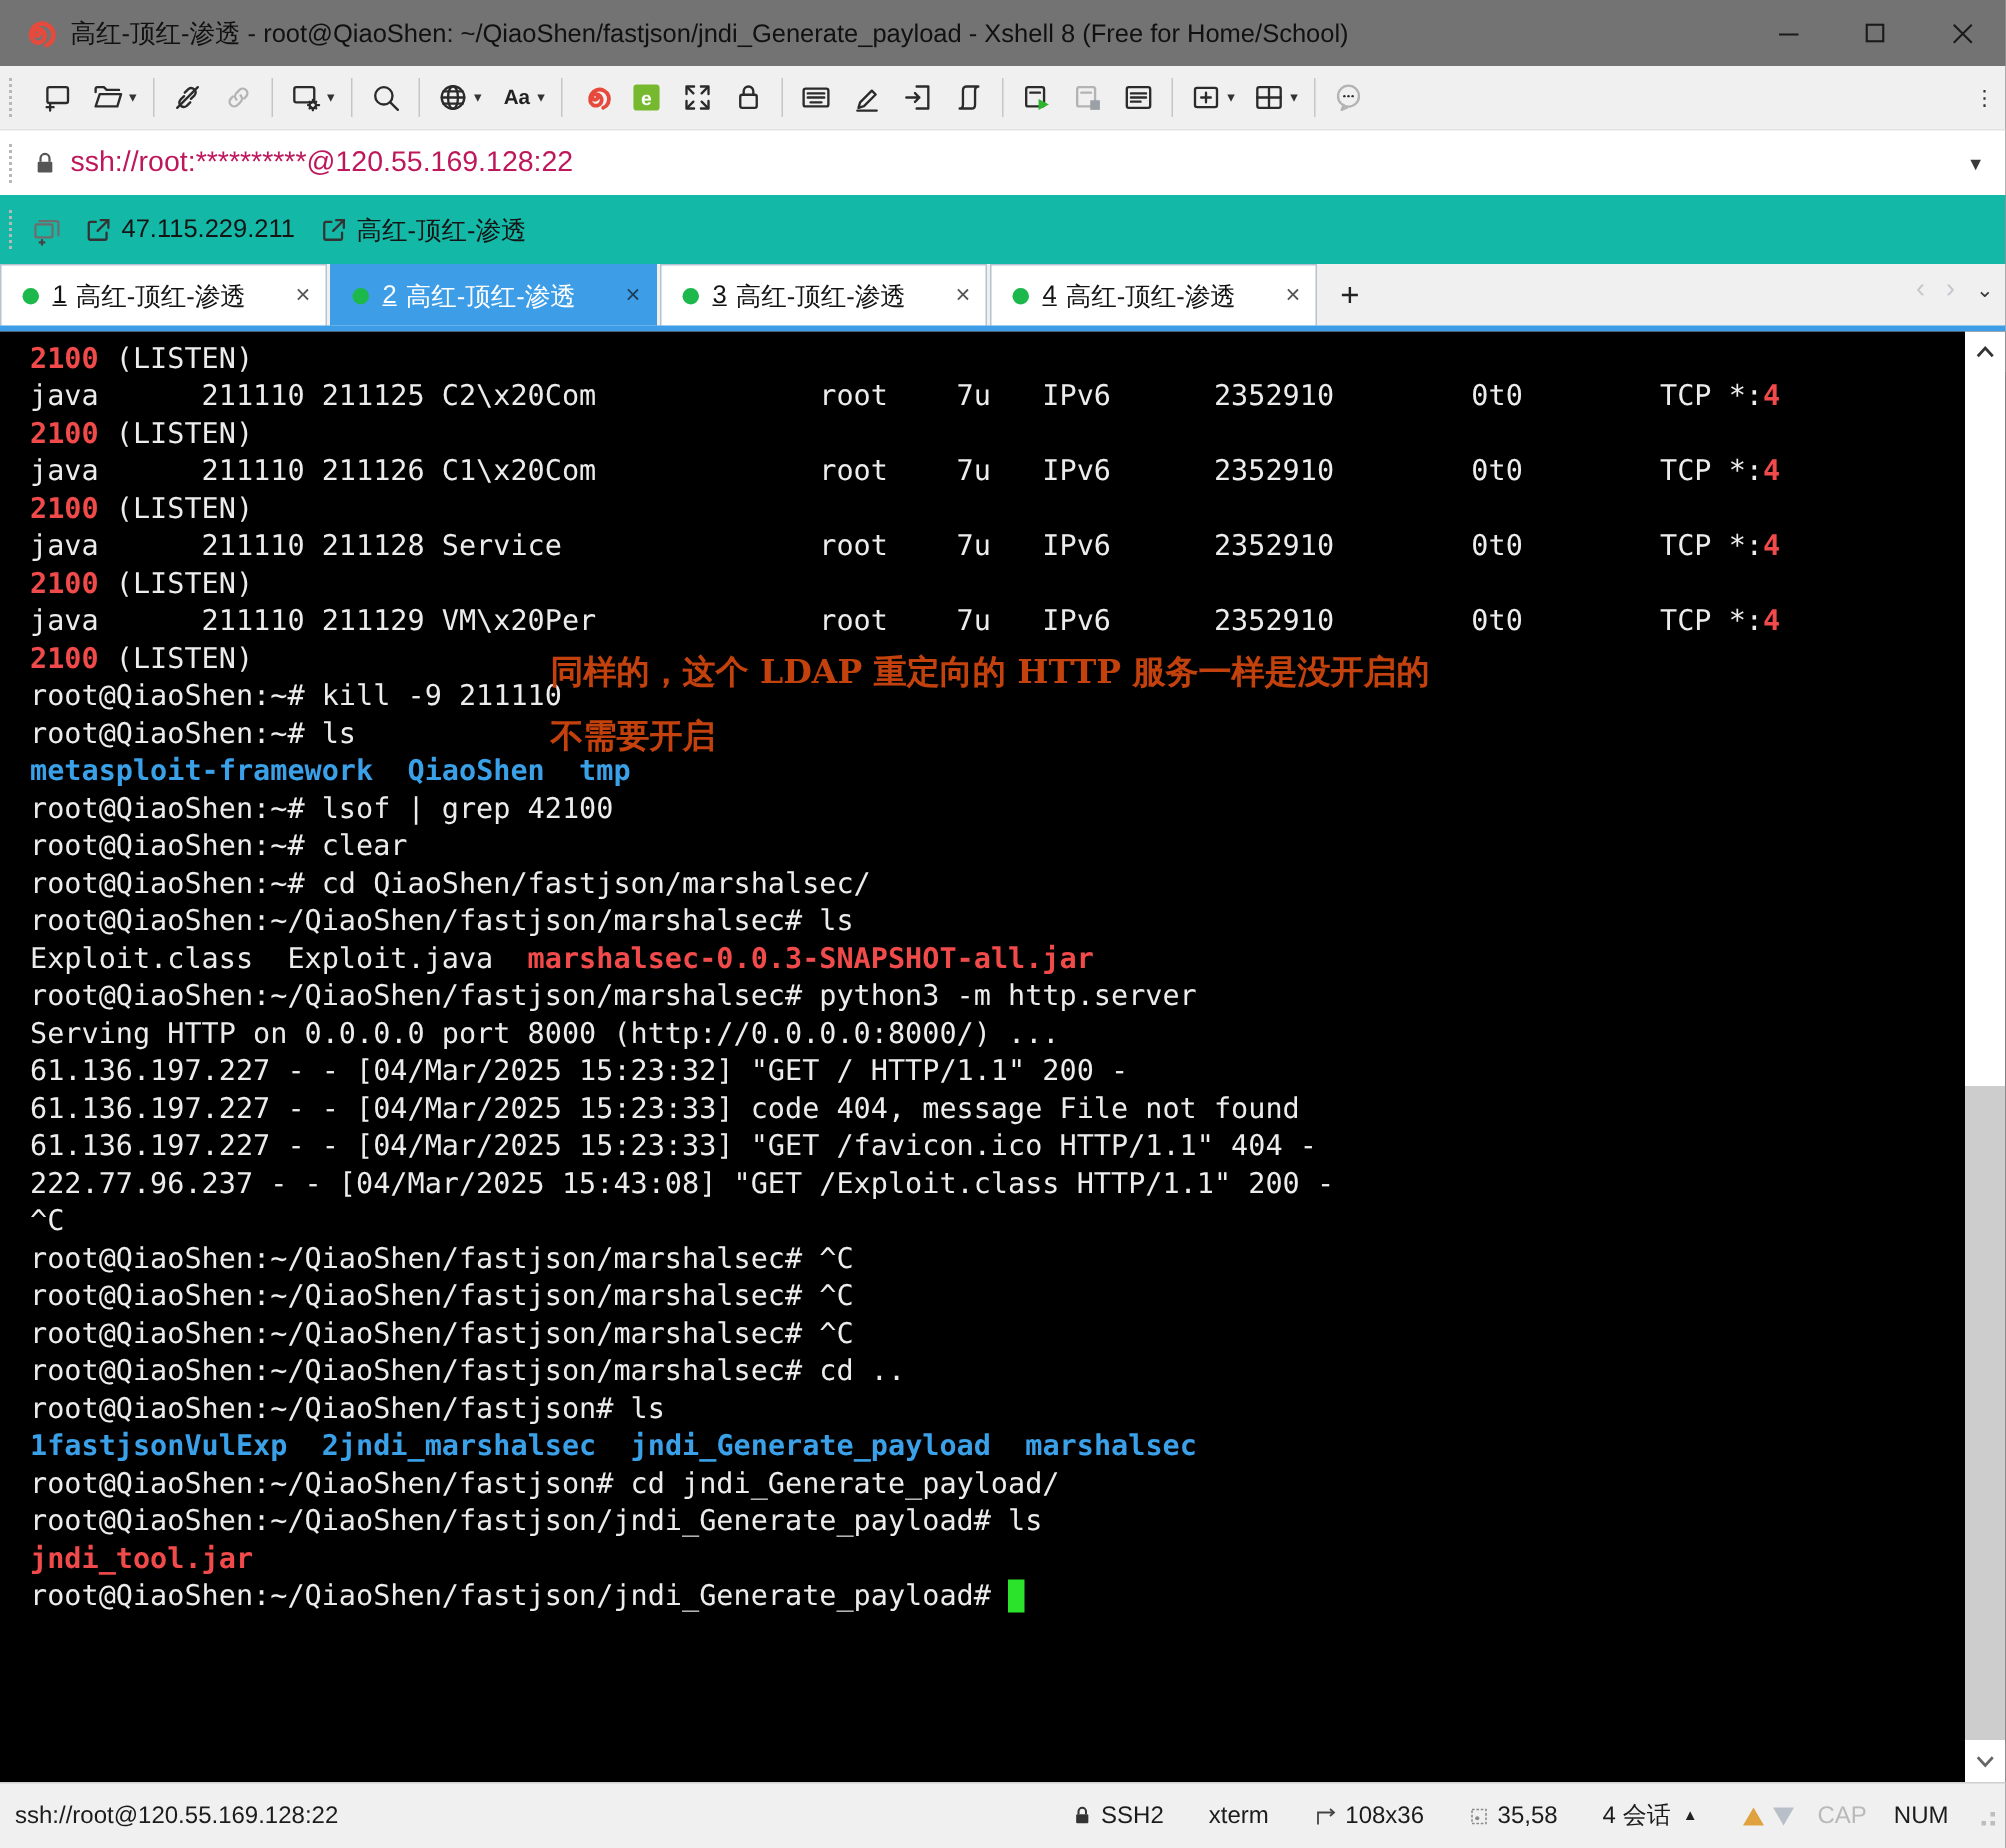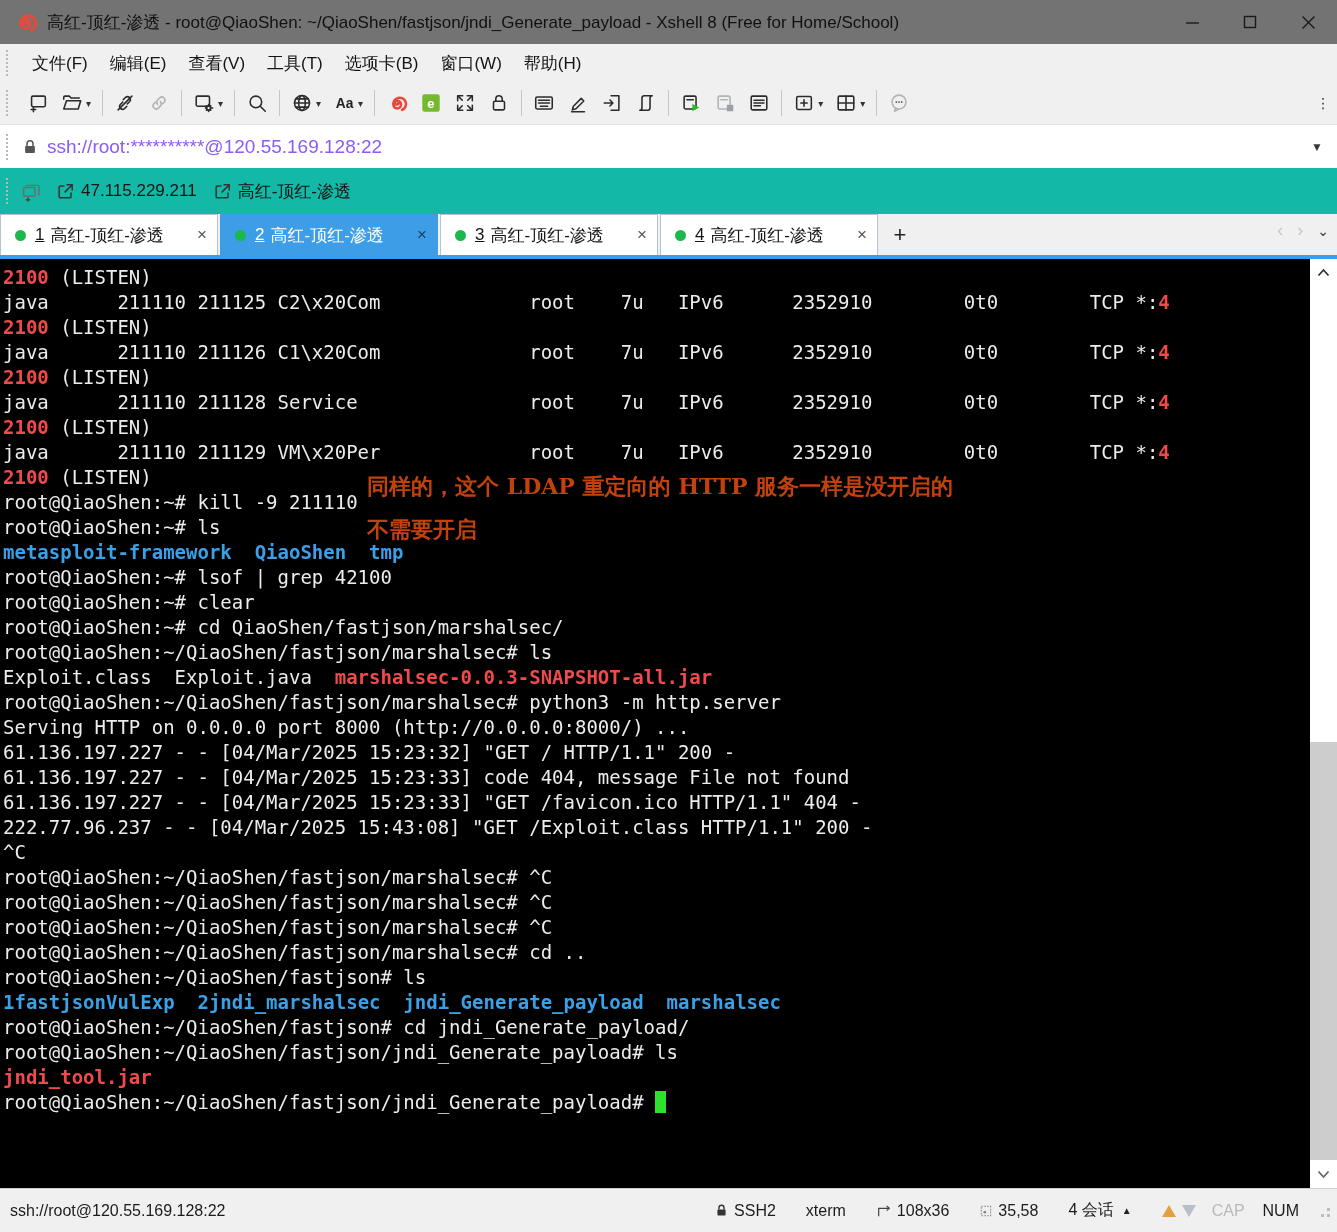--- a/index.html
+++ b/index.html
@@ -25,21 +25,21 @@
   .tb-group { display:flex; align-items:center; }
   .tb-sep { width:1px; height:26px; background:#c6c6c6; margin:0 5px; flex:none; }
   .tb-btn { display:flex; align-items:center; padding:4px 5px; margin:0 1px; border-radius:3px; }
   .tb-btn svg { display:block; }
   .tb-btn.disabled svg { stroke:#b3b3b3; }
   .tb-caret { font-size:10px; color:#333; margin-left:3px; }
   .toolbar-overflow { margin-left:auto; margin-right:6px; color:#333; font-size:14px; letter-spacing:1px; }
 
   
   .addressbar { height:44px; background:#ffffff; border-top:1px solid #e3e3e3; display:flex; align-items:center; padding:0 14px 0 6px; flex:none; }
-  .addr-text { font-size:19px; color:#8b5cf6; margin-left:8px; flex:1; white-space:nowrap; }
+  .addr-text { font-size:19px; color:#be185d; margin-left:8px; flex:1; white-space:nowrap; }
   .addr-caret { color:#3a3a3a; font-size:12px; }
 
   
   .linksbar { height:46px; background:#14b8a6; display:flex; align-items:center; padding-left:6px; flex:none; }
   .qlink { display:flex; align-items:center; margin-right:16px; }
   .qlink .qtext { font-size:17px; color:#141414; margin-left:6px; white-space:nowrap; }
   .qicon { display:flex; align-items:center; margin-right:4px; }
 
   
   .tabstrip { height:45px; background:#f0f0f0; position:relative; flex:none; }
@@ -53,21 +53,21 @@
   .tab.active { background:#3d9ee7; border-color:#3d9ee7; color:#fff; }
   .tab.active .tclose { color:#1d3d57; }
   .tab-add { width:40px; display:flex; align-items:center; justify-content:center; font-size:22px; color:#222; }
   .tab-nav { position:absolute; right:8px; top:6px; display:flex; align-items:center; gap:14px; }
   .tab-nav .nav-dis { color:#c3c8cd; font-size:18px; }
   .tab-nav .nav-dn { color:#3a3a3a; font-size:14px; }
   .tabstrip .blue-strip { position:absolute; left:0; right:0; bottom:0; height:4px; background:#3d9ee7; }
 
   
   .terminal { flex:1; background:#000; position:relative; overflow:hidden; }
-  .term-text { position:absolute; left:3px; top:6px; right:27px;
+  .term-text { position:absolute; left:20px; top:6px; right:27px;
                font-family:"DejaVu Sans Mono", monospace; font-size:19px; line-height:25px; color:#ececec; }
   .t-line { white-space:pre; height:25px; }
   .seg-w { color:#ececec; }
   .seg-r { color:#f04a4a; font-weight:bold; }
   .seg-b { color:#3aa0e8; font-weight:bold; }
   .seg-cur { background:#2ce32c; color:#2ce32c; }
   .annotation { position:absolute; left:367px; top:206px; z-index:5; white-space:nowrap;
                 font-family:"DejaVu Serif", serif; font-weight:bold; font-size:22px; line-height:43px; color:#c2410c; }
 
   
@@ -113,32 +113,20 @@
           </svg>
       </div>
       <div class="win-btn">
         <svg width="15" height="15" viewBox="0 0 15 15">
             <path d="M1.5 1.5l12 12M13.5 1.5l-12 12" stroke-width="1.4"></path>
           </svg>
       </div>
     </div>
   </div>
 
-  <div class="menubar">
-    <div class="grip"></div>
-    <div style="display:flex">
-        <div class="menu-item">文件(F)</div>
-        <div class="menu-item">编辑(E)</div>
-        <div class="menu-item">查看(V)</div>
-        <div class="menu-item">工具(T)</div>
-        <div class="menu-item">选项卡(B)</div>
-        <div class="menu-item">窗口(W)</div>
-        <div class="menu-item">帮助(H)</div>
-      </div>
-  </div>
 
   <div class="toolbar">
     <div class="grip"></div>
     <div style="display:flex;align-items:center">
         <div class="tb-group">
           <div class="tb-btn">
             <span>
               <svg width="22" height="22" viewBox="0 0 24 24" fill="none" stroke="#2b2b2b" stroke-width="1.7" stroke-linecap="round" stroke-linejoin="round">
                 <rect x="5" y="4.5" width="15" height="11.5" rx="1.5"></rect>
                 <path d="M7 16.5v5M4.5 19h5"></path>

